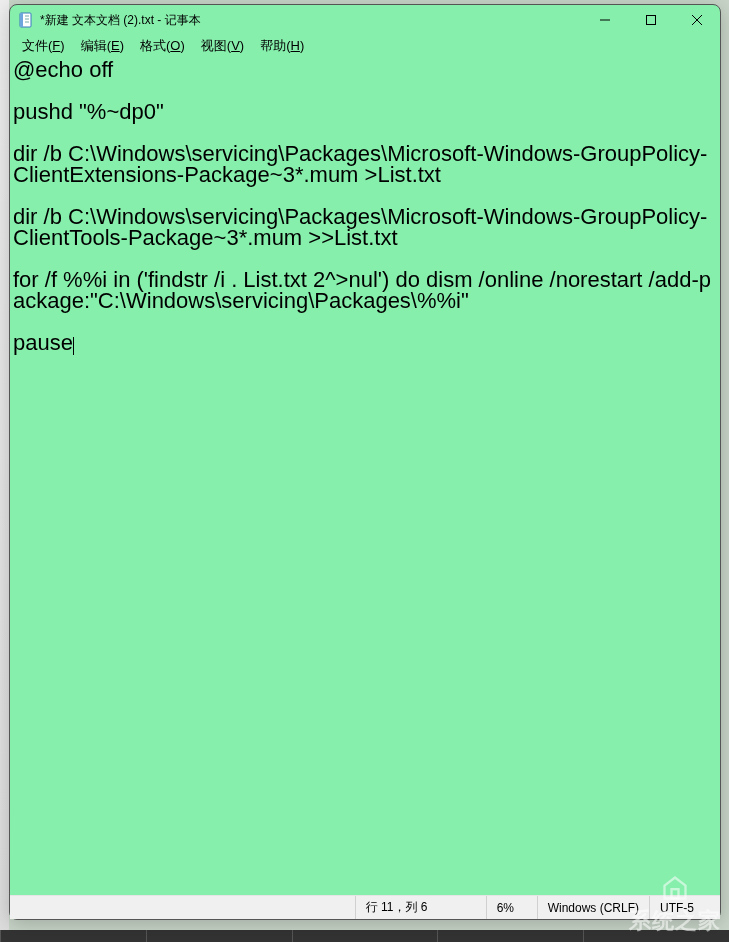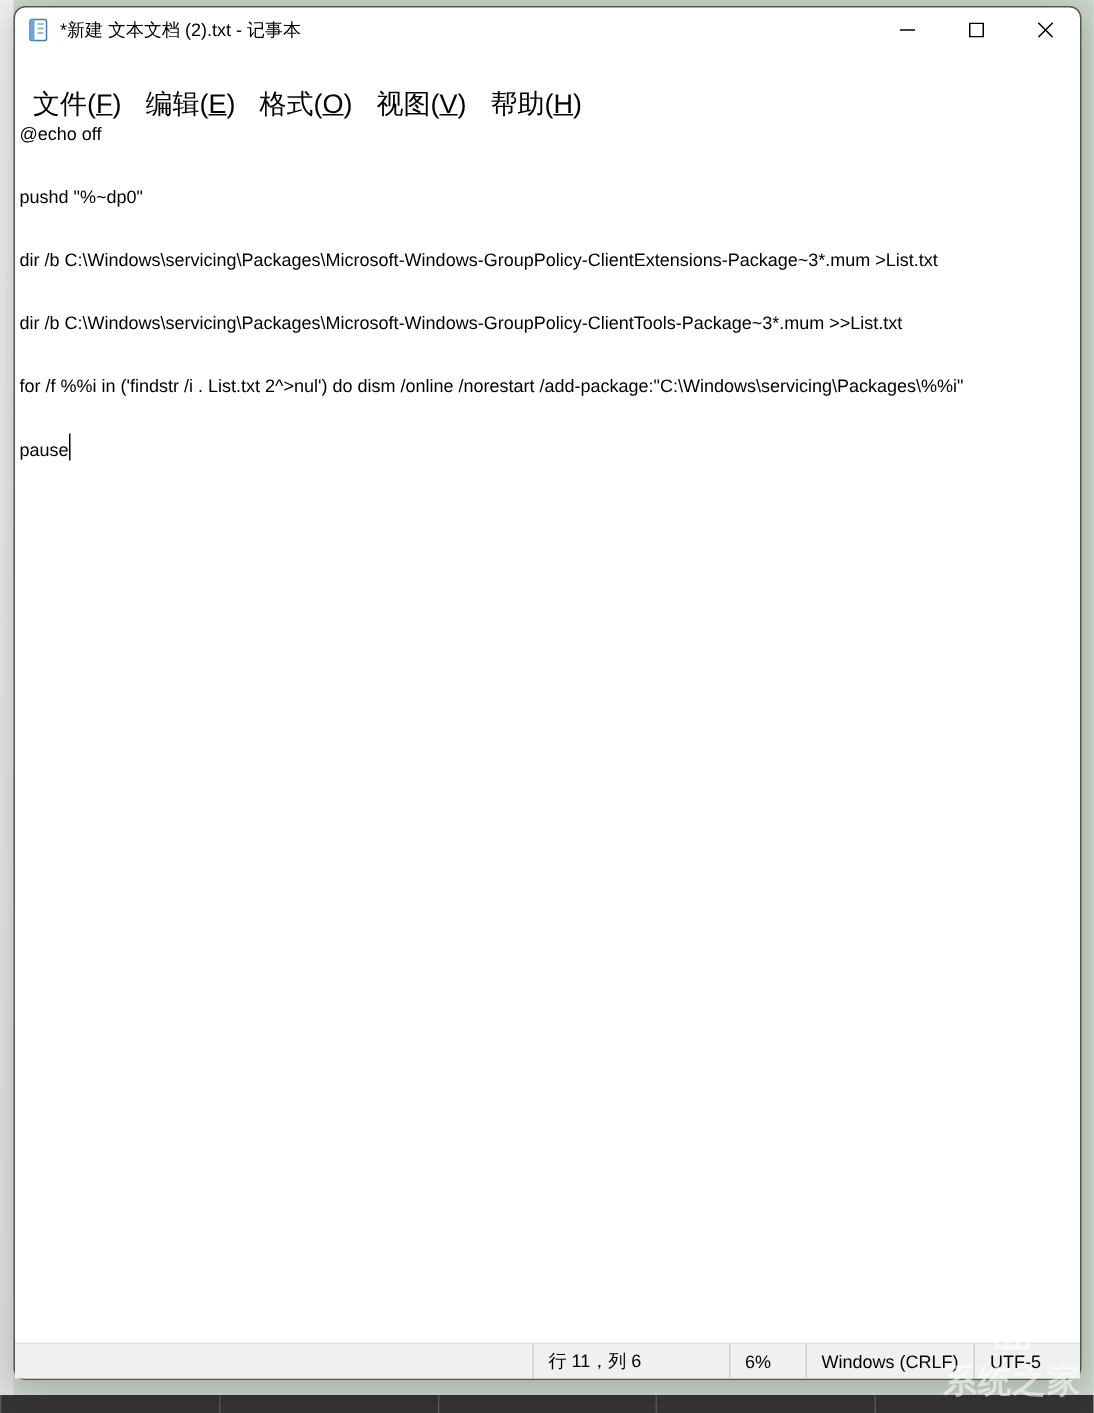--- a/index.html
+++ b/index.html
@@ -1,28 +1,28 @@
 <!DOCTYPE html>
 <html><head>
 <meta charset="utf-8">
 <style>
   * { margin:0; padding:0; box-sizing:border-box; }
   html,body { width:729px; height:942px; font-family:"Segoe UI","Microsoft YaHei",sans-serif; background:#c8d4c8; overflow:hidden; }
-  .window { position:absolute; left:9px; top:4px; width:712px; height:916px; background:#ffffff; border:1px solid #555; border-radius:8px; display:flex; flex-direction:column; box-shadow:0 4px 20px rgba(0,0,0,.2); }
+  .window { position:absolute; left:9px; top:4px; width:712px; height:916px; background:#86efac; border:1px solid #555; border-radius:8px; display:flex; flex-direction:column; box-shadow:0 4px 20px rgba(0,0,0,.2); }
   .titlebar { height:30px; display:flex; align-items:center; padding:0 0 0 8px; }
   .ticon { width:16px; height:16px; display:flex; align-items:center; justify-content:center; margin-right:6px; }
   .ticon svg { width:16px; height:16px; }
   .title { font-size:12px; flex:1; color:#000; }
   .winbtns { display:flex; height:100%; }
   .winbtn { width:46px; display:flex; align-items:center; justify-content:center; }
   .winbtn svg { width:10px; height:10px; stroke:#000; stroke-width:1; fill:none; }
-  .menubar { height:22px; display:flex; align-items:flex-start; padding:0 4px; font-size:18px; gap:0;margin-top:20px; }
+  .menubar { height:22px; display:flex; align-items:flex-start; padding:0 4px; font-size:13px; gap:0; }
   .menuitem { padding:2px 8px; cursor:default; }
   .ukey { text-decoration:underline; }
-  .editor { flex:1; padding:2px 4px 2px 3px; font-family:"Segoe UI","Microsoft YaHei",sans-serif; font-size:12px; line-height:21px; color:#000; white-space:pre-wrap; word-break:break-all; overflow:auto; position:relative; }
+  .editor { flex:1; padding:2px 4px 2px 3px; font-family:"Segoe UI","Microsoft YaHei",sans-serif; font-size:22px; line-height:21px; color:#000; white-space:pre-wrap; word-break:break-all; overflow:auto; position:relative; }
   .caret { display:inline-block; width:1px; height:18px; background:#000; vertical-align:text-bottom; animation:blink 1s step-end infinite; }
   @keyframes blink { 50% { opacity:0; } }
   .statusbar { height:24px; border-top:1px solid #e5e5e5; display:flex; align-items:center; font-size:12px; background:#f0f0f0; }
   .ssep { width:1px; height:100%; background:#d0d0d0; }
   .scell { padding:0 10px; height:100%; display:flex; align-items:center; white-space:nowrap; }
   .sflex { flex:1; }
   .watermark { position:absolute; right:8px; bottom:6px; color:rgba(255,255,255,.55); font-size:22px; font-weight:700; letter-spacing:1px; display:flex; align-items:center; gap:4px; pointer-events:none;flex-direction:column; }
   .watermark svg { width:28px; height:28px; stroke:rgba(255,255,255,.55); fill:none; stroke-width:2; }
   .bgstrip { position:absolute; left:0; bottom:0; width:729px; height:12px; background:#333; display:flex; }
   .bgstrip div { flex:1; border-left:1px solid #555; }

